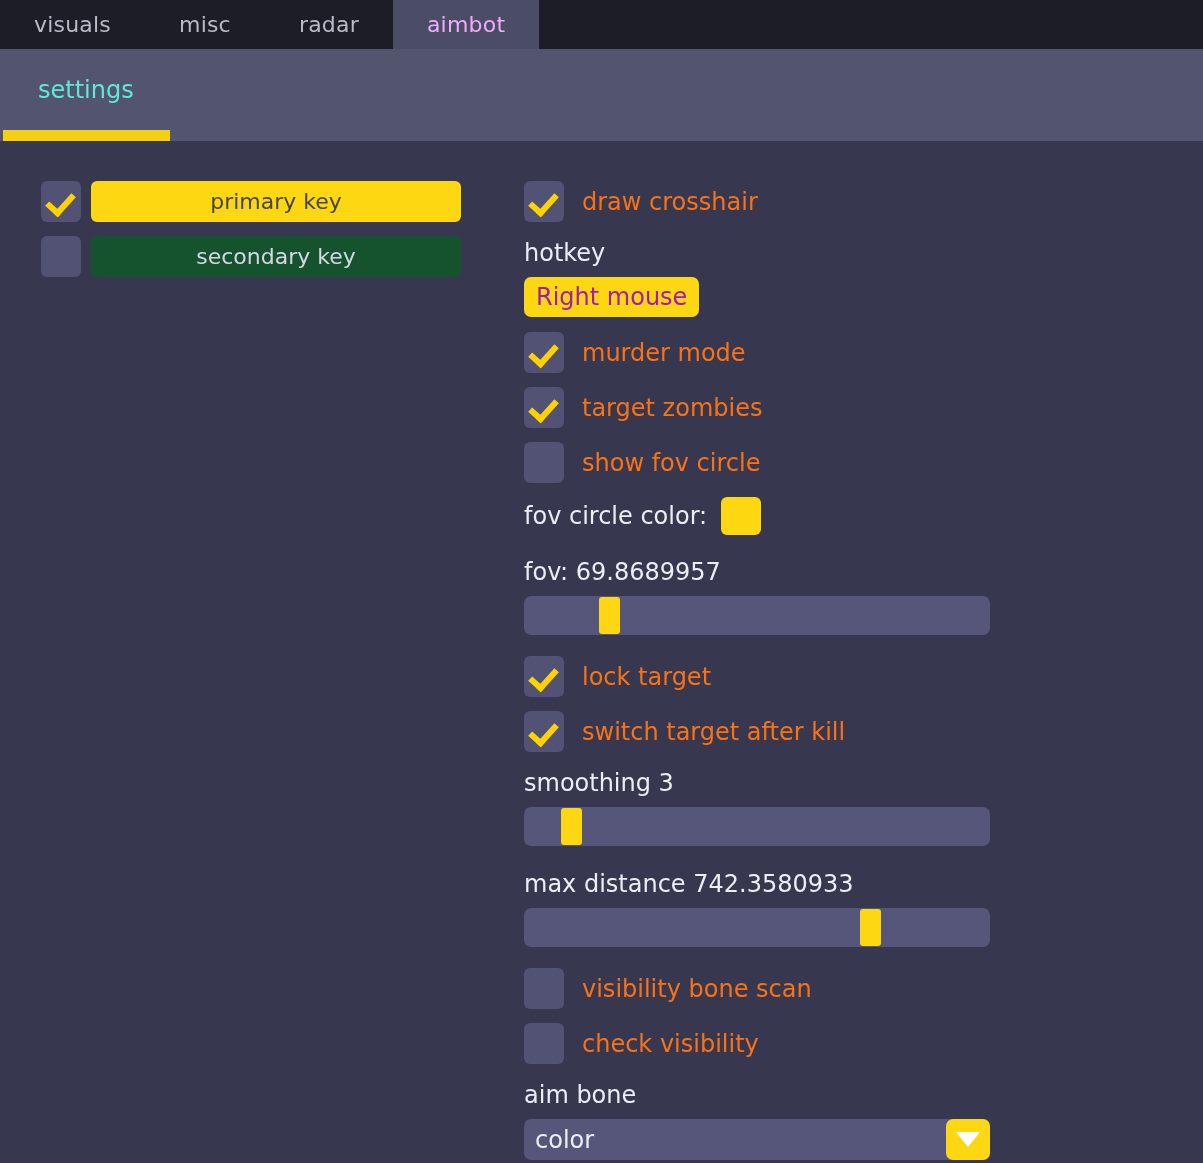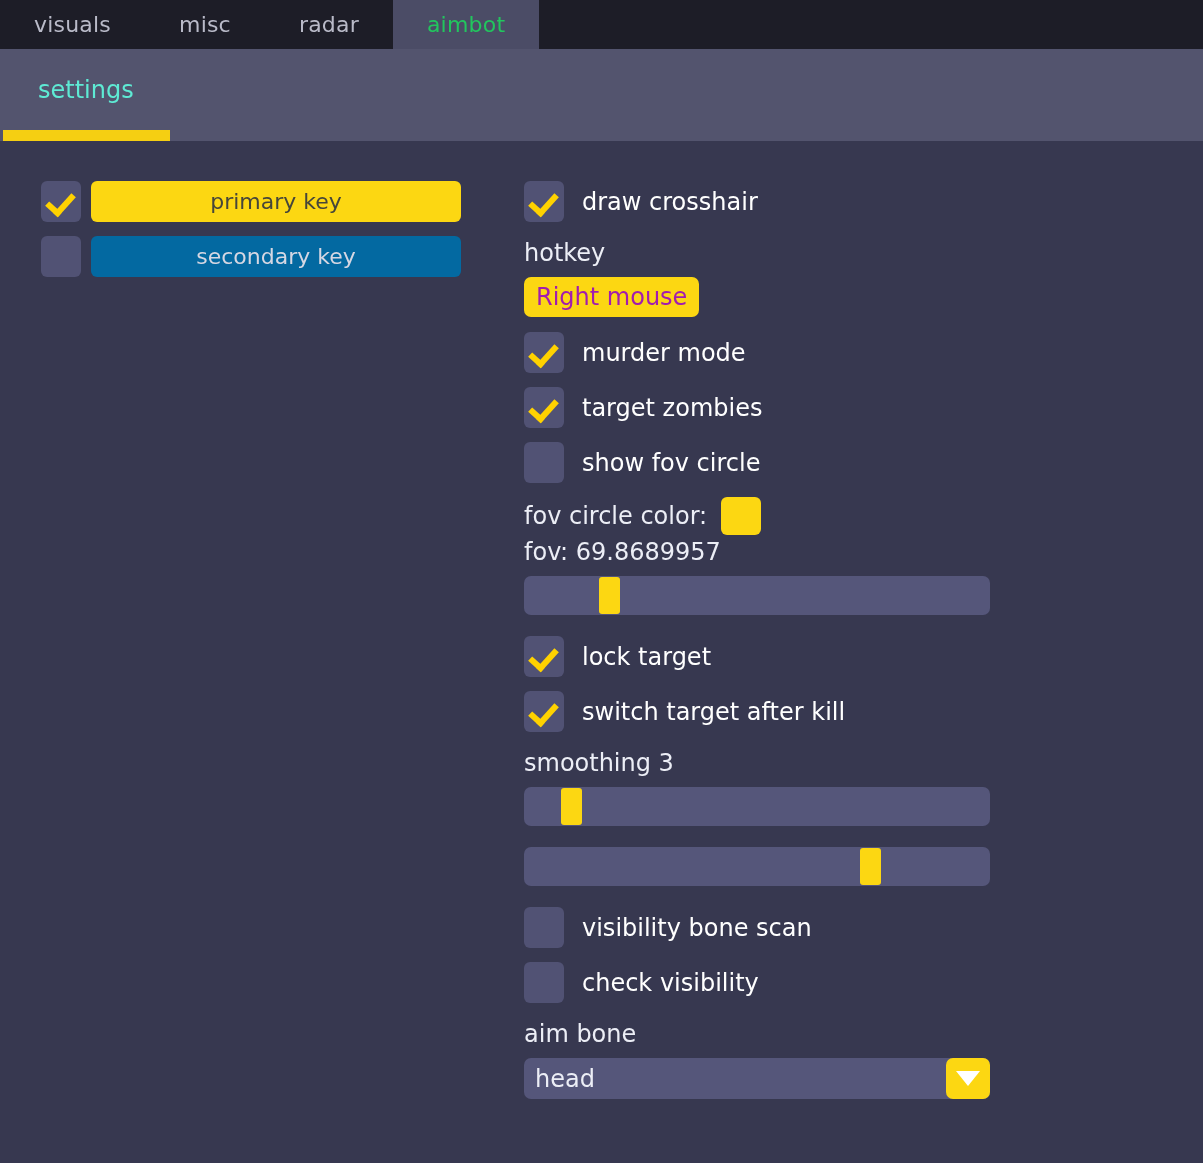--- a/index.html
+++ b/index.html
@@ -30,21 +30,21 @@
     justify-content: center;
     padding: 4px 34px;
     font-size: 22px;
     color: #b9bac8;
     letter-spacing: .2px;
     cursor: pointer;
     background: transparent;
   }
   .tab.active {
     background: #4b4c66;
-    color: #22c55e;
+    color: #f0abfc;
   }
 
   
   .subbar {
     position: absolute;
     left: 0; top: 49px;
     width: 1203px; height: 92px;
     background: #53546e;
   }
   .subbar-inner {
@@ -110,40 +110,40 @@
     align-items: center;
     justify-content: center;
     font-size: 22px;
     cursor: pointer;
   }
   .keybtn.primary {
     background: #fcd712;
     color: #46463a;
   }
   .keybtn.secondary {
-    background: #0369a1;
+    background: #14532d;
     color: #d5d7e3;
   }
 
   
   .right-col {
     position: absolute;
     left: 524px; top: 40px;
     width: 466px;
   }
   .row {
     display: flex;
     align-items: center;
     height: 41px;
     margin-bottom: 14px;
   }
   .row .lbl {
     margin-left: 18px;
     font-size: 24px;
-    color: #ffffff;
+    color: #f97316;
     white-space: nowrap;
   }
   .textline {
     font-size: 24px;
     color: #eceef6;
     height: 34px;
     line-height: 34px;
     margin-bottom: 7px;
     white-space: nowrap;
   }
@@ -155,20 +155,21 @@
     border-radius: 7px;
     background: #fcd712;
     color: #a21caf;
     font-size: 24px;
     margin-bottom: 15px;
     cursor: pointer;
   }
   .swatch-line {
     display: flex;
     align-items: center;
+    margin-bottom: 20px;
   }
   .swatch {
     width: 40px; height: 38px;
     border-radius: 6px;
     background: #fcd712;
     margin-left: 14px;
     cursor: pointer;
   }
   .slider {
     position: relative;
@@ -306,36 +307,37 @@
     <div class="row">
       <div class="chk on"></div>
       <div class="lbl">switch target after kill</div>
     </div>
 
     <div class="textline">smoothing 3</div>
     <div class="slider">
       <div class="knob" style="left:8%"></div>
     </div>
 
+    <div class="textline">max distance 742.3580933</div>
     <div class="slider">
       <div class="knob" style="left:72%"></div>
     </div>
 
     <div class="row">
       <div class="chk"></div>
       <div class="lbl">visibility bone scan</div>
     </div>
 
     <div class="row">
       <div class="chk"></div>
       <div class="lbl">check visibility</div>
     </div>
 
     <div class="textline">aim bone</div>
     <div class="dropdown">
-      <span class="dd-value">head</span>
+      <span class="dd-value">color</span>
       <span class="dd-btn">
         <span class="dd-arrow"></span>
       </span>
     </div>
 
   </div>
 </div>
 
 </body></html>

